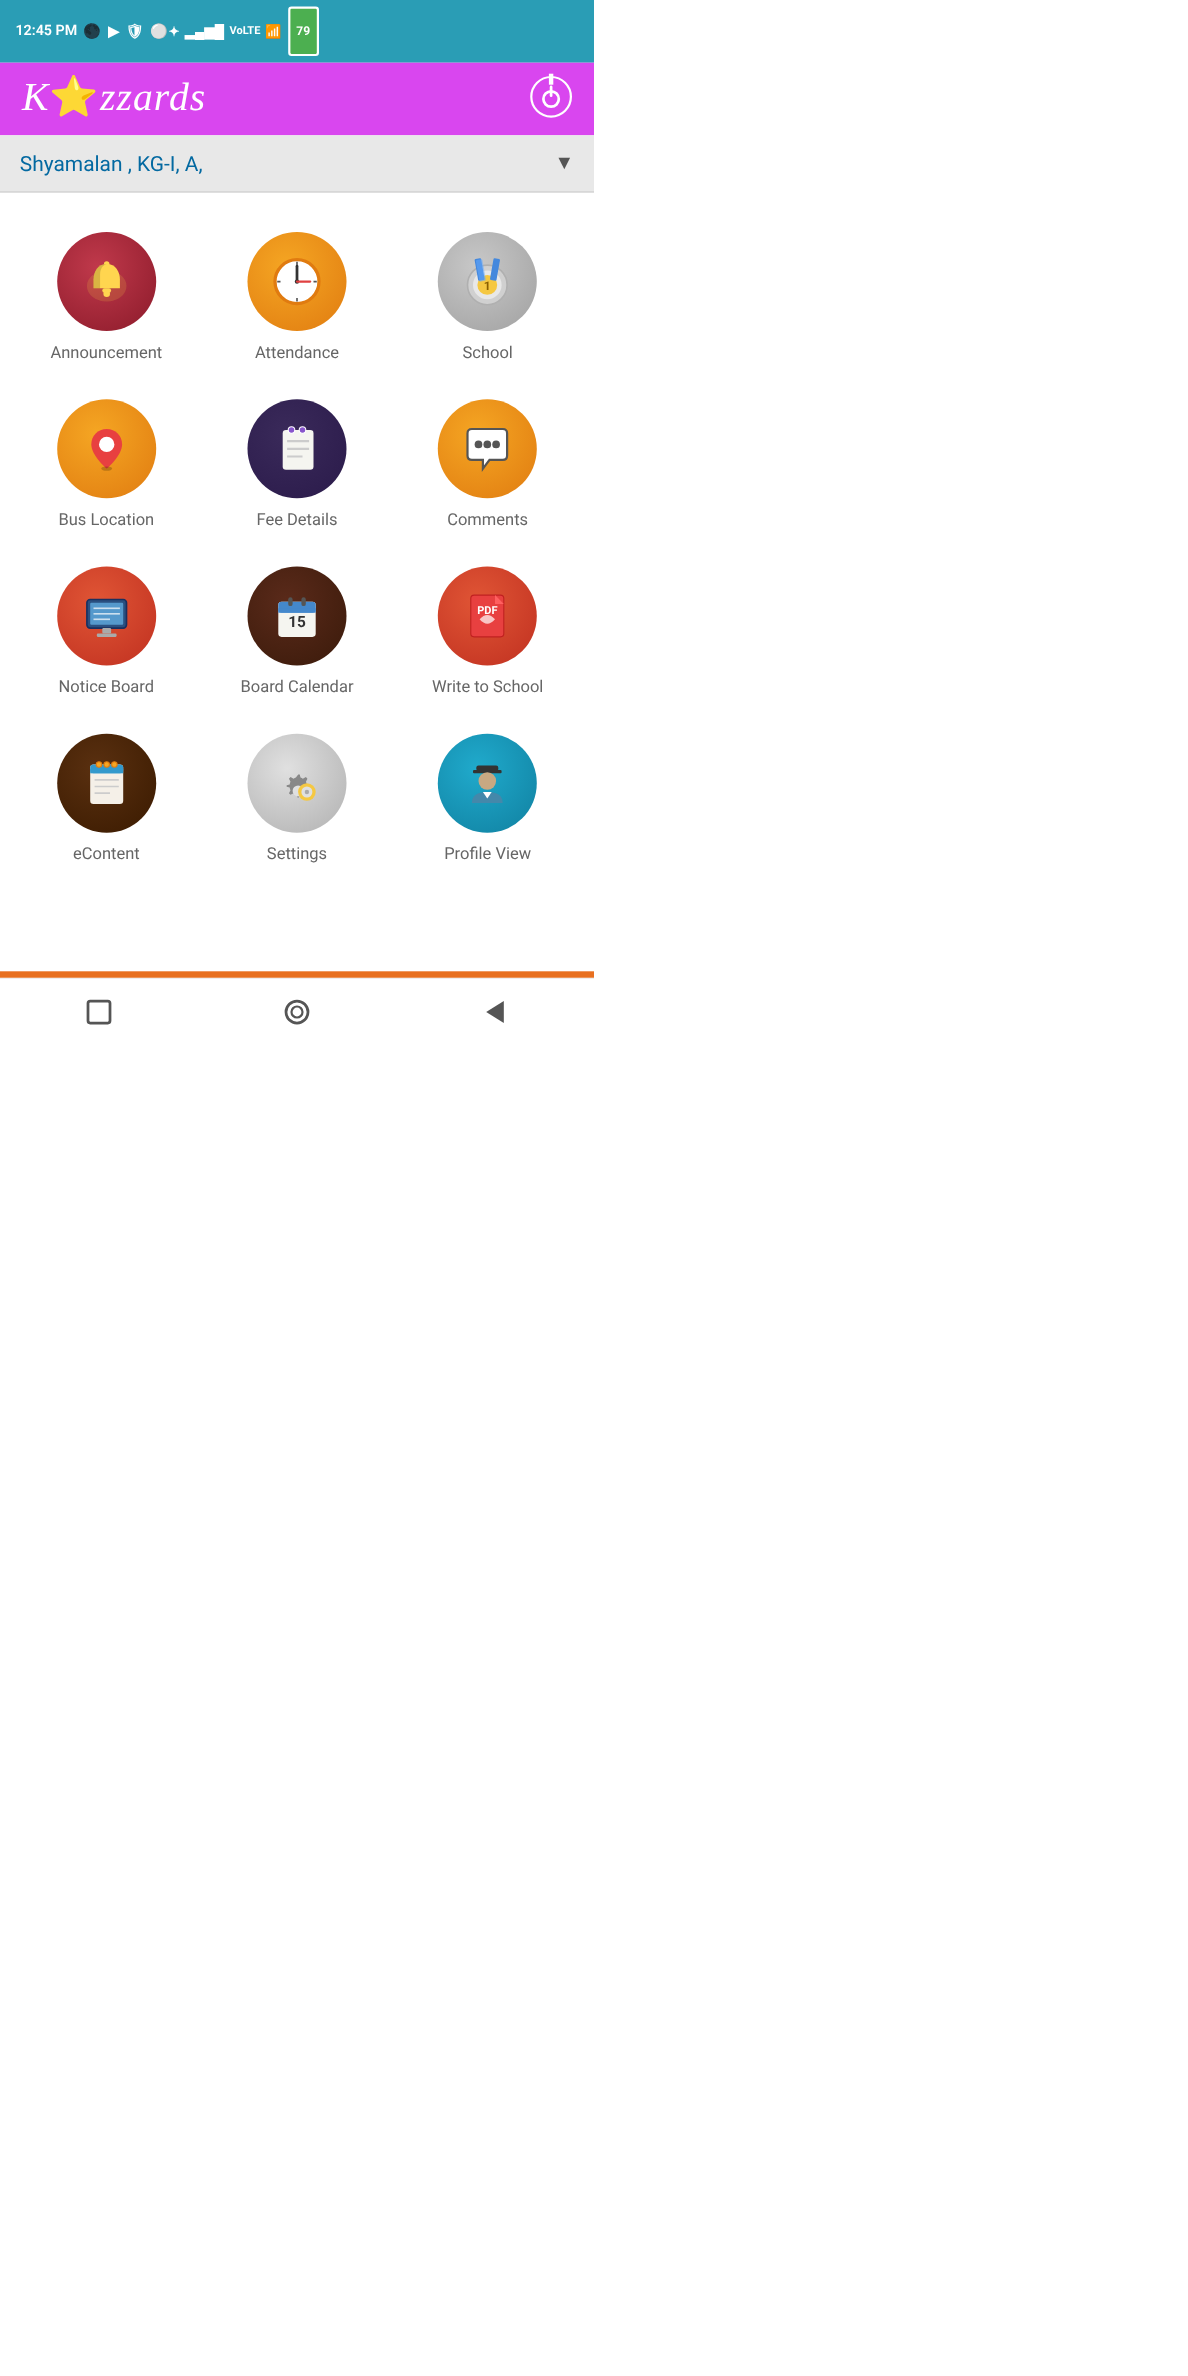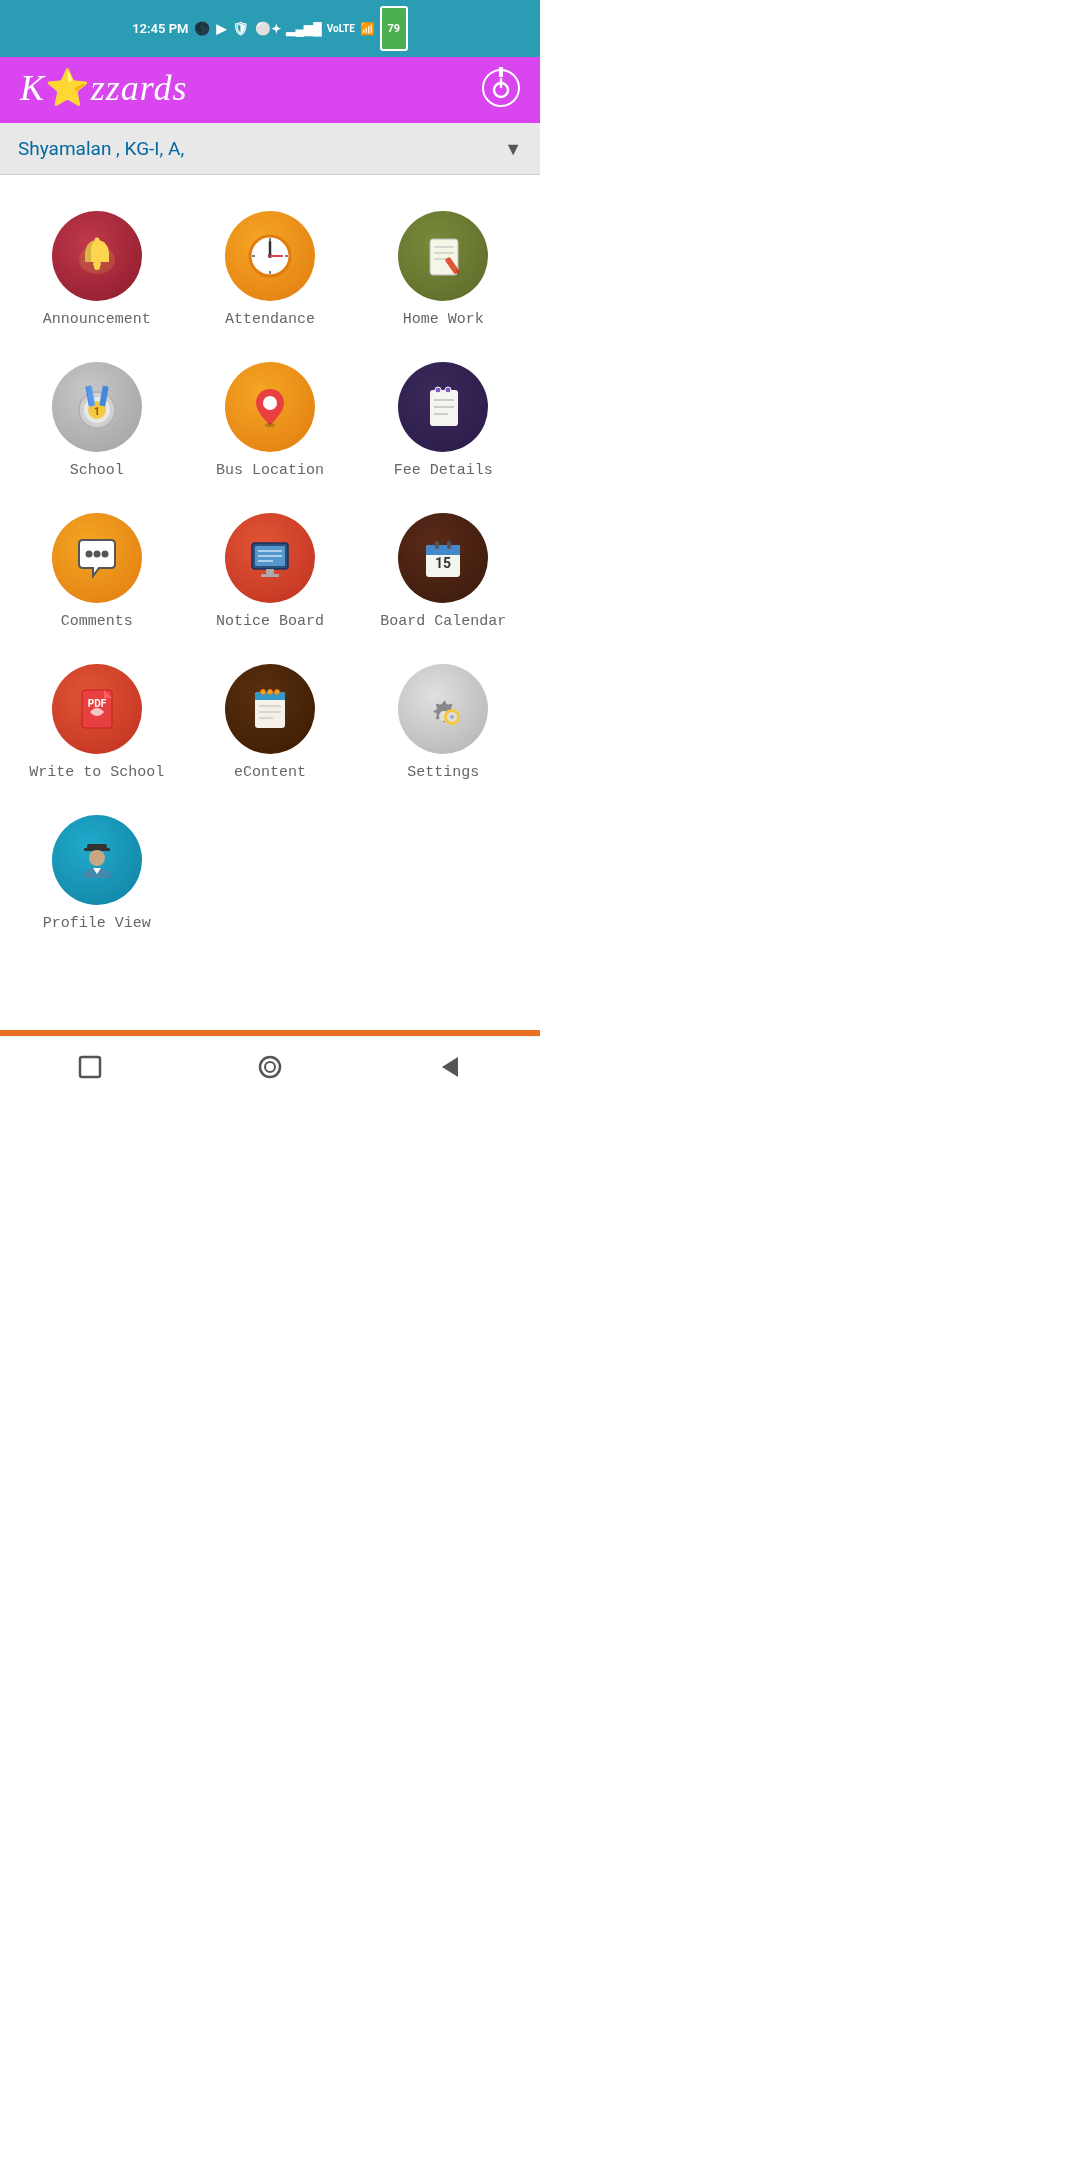--- a/index.html
+++ b/index.html
@@ -10,21 +10,21 @@
       background: #fff;
       font-family: 'Roboto', Arial, sans-serif;
       overflow-x: hidden;
     }
 
     
     .status-bar {
       background: #2a9db5;
       color: #fff;
       display: flex;
-      justify-content: center;
+      justify-content: flex-start;
       align-items: center;
       padding: 6px 14px;
       font-size: 13px;
       font-weight: 600;
     }
     .status-left { display: flex; align-items: center; gap: 6px; }
     .status-right { display: flex; align-items: center; gap: 5px; font-size: 12px; }
     .battery-box {
       border: 2px solid #fff;
       border-radius: 3px;
@@ -121,21 +121,20 @@
       font-size: 38px;
       position: relative;
       overflow: hidden;
       flex-shrink: 0;
     }
     .menu-label {
       font-size: 15px;
       color: #666;
       text-align: center;
       font-weight: 400;
-      font-family: Liberation Mono, monospace;
     }
 
     
     .icon-announcement { background: radial-gradient(circle at 40% 35%, #c0394b, #8b1a2a); }
     .icon-attendance { background: radial-gradient(circle at 40% 35%, #f5a623, #e07b10); }
     .icon-homework { background: radial-gradient(circle at 40% 35%, #7a8a3a, #5a6a2a); }
     .icon-marks { background: radial-gradient(circle at 40% 35%, #c8c8c8, #a0a0a0); }
     .icon-buslocation { background: radial-gradient(circle at 40% 35%, #f5a623, #e07b10); }
     .icon-feedetails { background: radial-gradient(circle at 40% 35%, #3a2a5a, #2a1a4a); }
     .icon-comments { background: radial-gradient(circle at 40% 35%, #f5a623, #e07b10); }
@@ -245,35 +244,20 @@
 
         <line x1="28" y1="10" x2="28" y2="13" stroke="#555" stroke-width="1.5"></line>
         <line x1="28" y1="43" x2="28" y2="46" stroke="#555" stroke-width="1.5"></line>
         <line x1="10" y1="28" x2="13" y2="28" stroke="#555" stroke-width="1.5"></line>
         <line x1="43" y1="28" x2="46" y2="28" stroke="#555" stroke-width="1.5"></line>
       </svg>
     </div>
     <span class="menu-label">Attendance</span>
   </div>
 
-  <div class="menu-item">
-    <div class="menu-icon icon-homework">
-      <svg width="54" height="54" viewBox="0 0 54 54">
-
-        <rect x="14" y="10" width="28" height="36" rx="3" fill="#f5f5e8" stroke="#bbb" stroke-width="1"></rect>
-        <line x1="18" y1="18" x2="38" y2="18" stroke="#ccc" stroke-width="1.5"></line>
-        <line x1="18" y1="24" x2="38" y2="24" stroke="#ccc" stroke-width="1.5"></line>
-        <line x1="18" y1="30" x2="34" y2="30" stroke="#ccc" stroke-width="1.5"></line>
-
-        <rect x="32" y="28" width="6" height="18" rx="2" fill="#e05535" transform="rotate(-35 35 35)"></rect>
-        <polygon points="36,42 34,48 38,46" fill="#cc3320" transform="rotate(-35 35 35)"></polygon>
-      </svg>
-    </div>
-    <span class="menu-label">Home Work</span>
-  </div>
 
   <div class="menu-item">
     <div class="menu-icon icon-marks">
       <svg width="58" height="58" viewBox="0 0 58 58">
 
         <circle cx="29" cy="32" r="18" fill="#d0d0d0" stroke="#b0b0b0" stroke-width="1.5"></circle>
         <circle cx="29" cy="32" r="13" fill="#e8e8e8"></circle>
 
         <circle cx="29" cy="32" r="9" fill="#f5c842"></circle>
         <text x="29" y="37" text-anchor="middle" font-size="11" font-weight="bold" fill="#8a6000">1</text>

